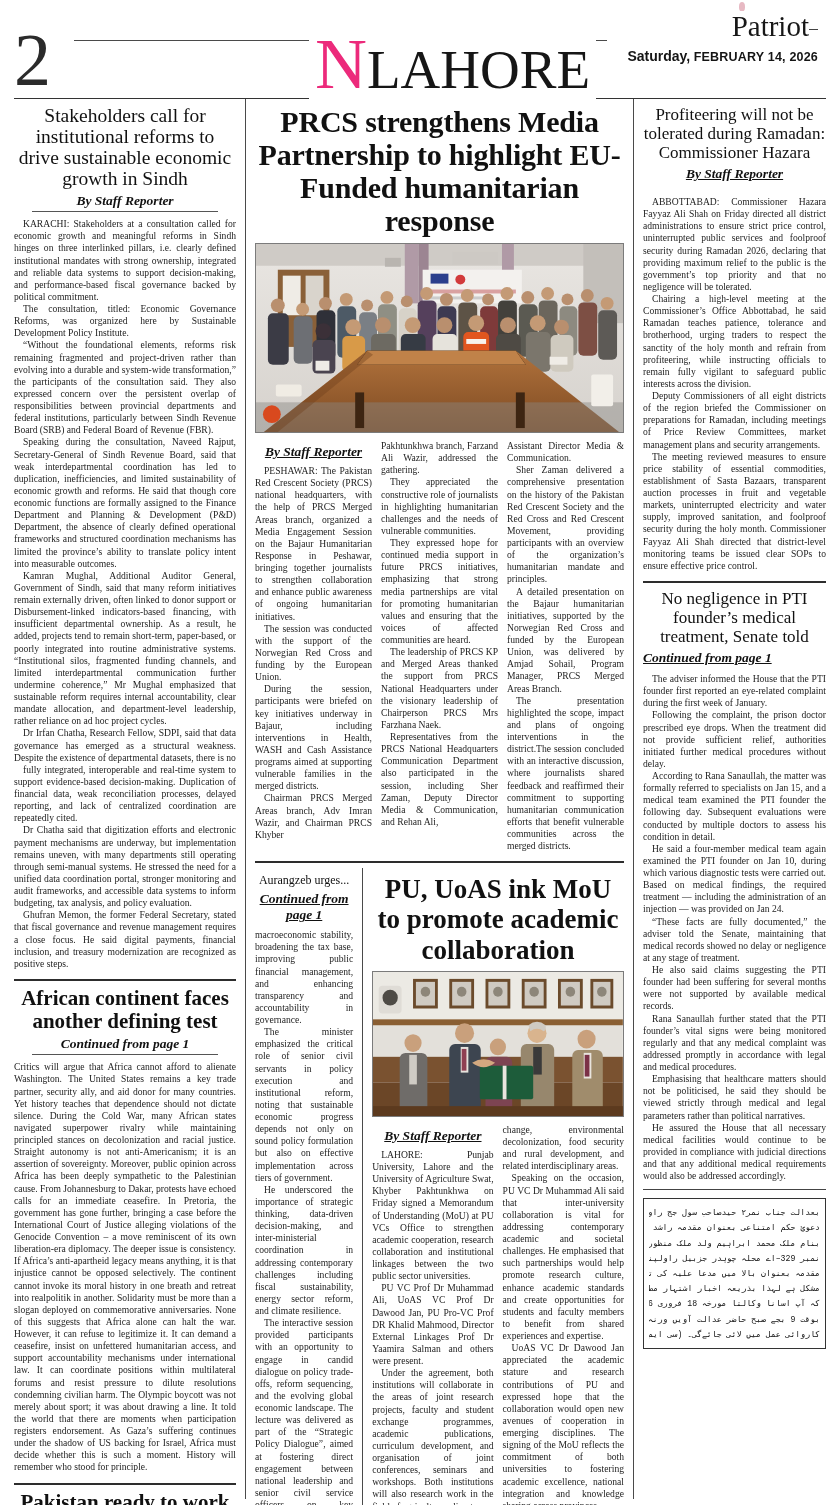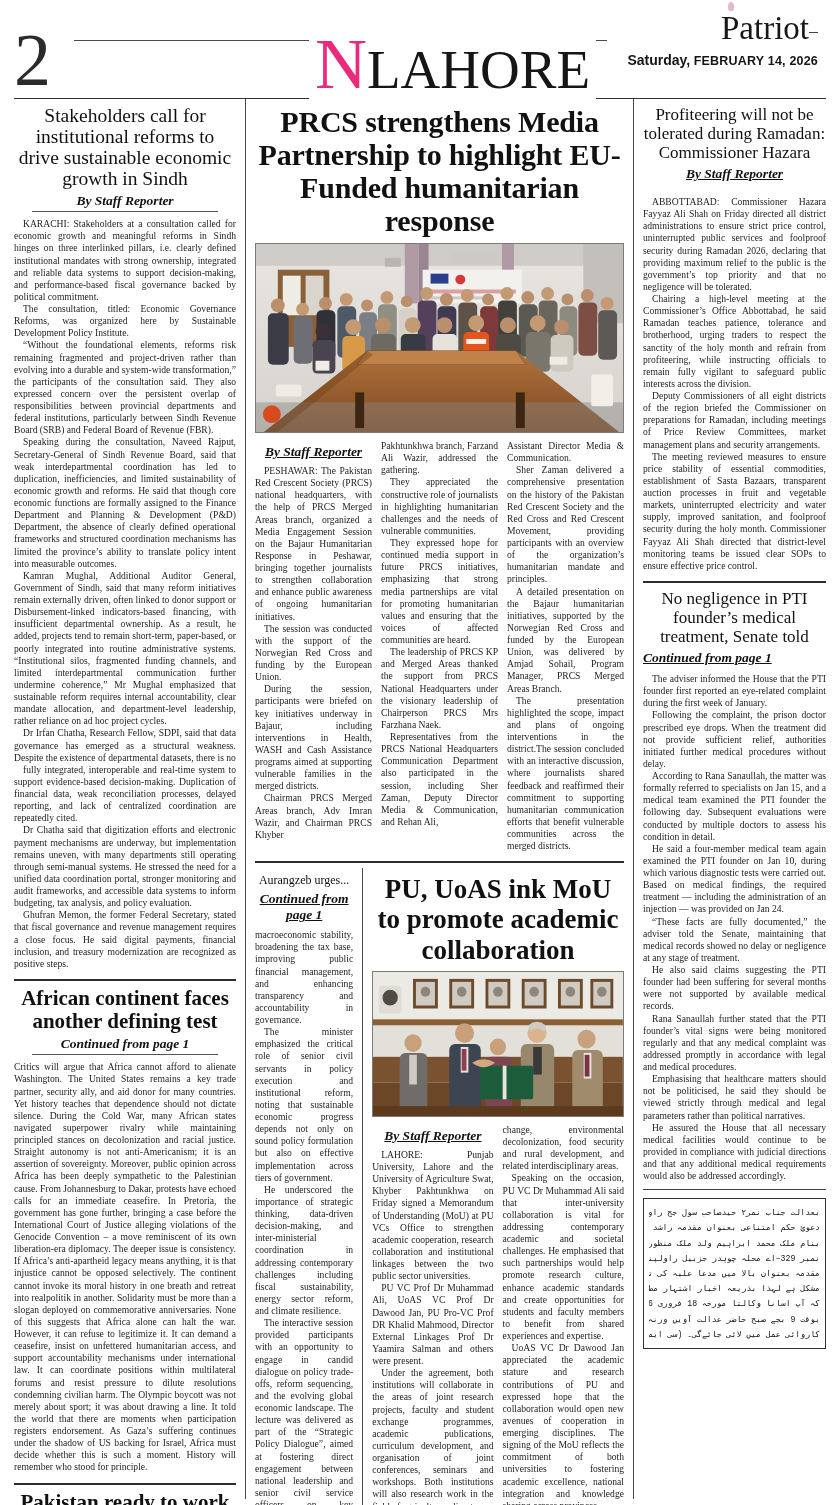--- a/index.html
+++ b/index.html
@@ -30,21 +30,21 @@
     letter-spacing:0px;white-space:nowrap;z-index:2;
     background:#fff;padding:0 6px;
   }
   .section-title .cap{color:#ec2a7b;font-size:72px;line-height:1;}
   .section-title .rest{color:#161616;}
   .brand{
     position:absolute;right:8px;top:10px;text-align:right;z-index:2;
     background:#fff;padding-left:8px;
   }
   .brand-name{
-    font-family:"Liberation Serif",serif;font-size:33px;color:#171717;
+    font-family:"Liberation Serif",serif;font-size:29px;color:#171717;
     letter-spacing:0px;position:relative;display:inline-block;
   }
   .brand-name .flame{
     position:absolute;left:7px;top:-8px;width:6px;height:9px;
     background:#e7b9c3;border-radius:50% 50% 40% 40%;
   }
   .brand-dash{display:inline-block;width:9px;border-top:1.2px solid #444;vertical-align:6px;}
   .brand-date{
     font-family:Liberation Sans, sans-serif;font-size:12.5px;color:#151515;
     margin-top:5px;white-space:nowrap;margin-left:12px;

